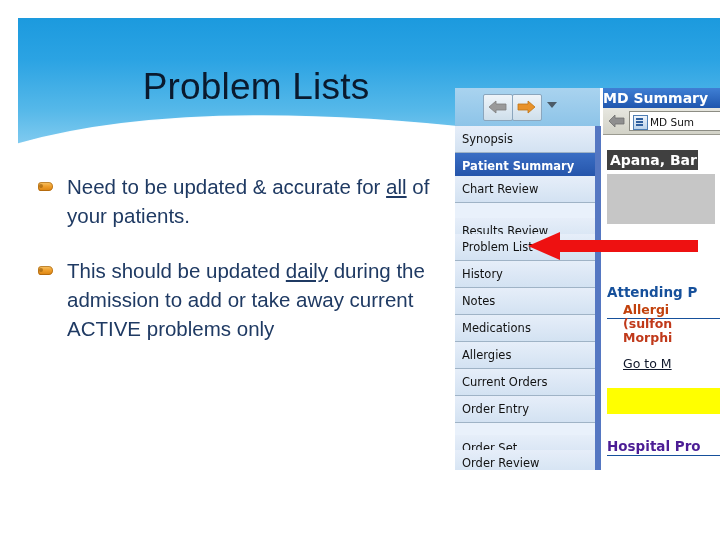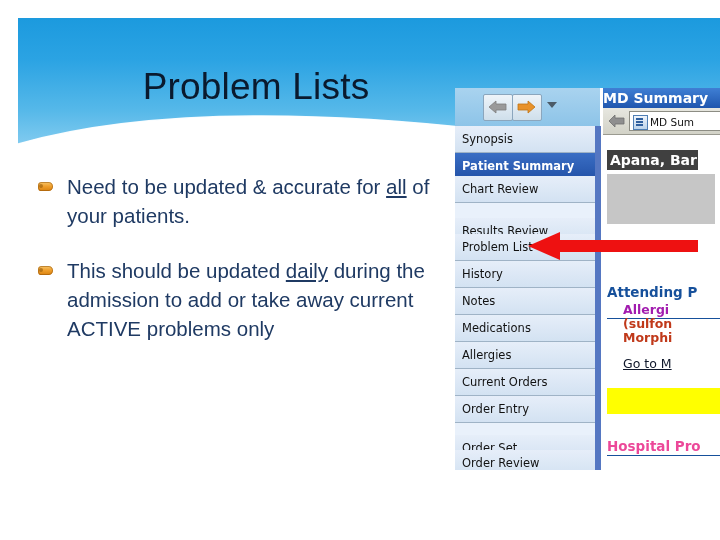--- a/index.html
+++ b/index.html
@@ -126,31 +126,31 @@
   .pane-h1{
     position:absolute;left:4px;top:196px;width:113px;
     color:#16509b;font-weight:bold;font-size:13.5px;
     border-bottom:1px solid #16509b;padding-bottom:18px;
     white-space:nowrap;overflow:hidden;
   }
   .allergy-line{
     position:absolute;left:20px;font-weight:bold;font-size:12.5px;
     white-space:nowrap;overflow:hidden;width:98px;
   }
-  .al1{top:214px;color:#a21caf;}
+  .al1{top:214px;color:#c2410c;}
   .al2{top:228px;color:#c0391a;}
   .al3{top:242px;color:#c0391a;}
   .goto-link{
     position:absolute;left:20px;top:268px;font-size:12.5px;color:#0f172a;
     text-decoration:underline;white-space:nowrap;overflow:hidden;width:98px;
   }
   .yellow-box{position:absolute;left:4px;top:300px;width:113px;height:26px;background:#ffff00;}
   .pane-h2{
     position:absolute;left:4px;top:350px;width:113px;
-    color:#ec4899;font-weight:bold;font-size:13.5px;
+    color:#4c1d95;font-weight:bold;font-size:13.5px;
     border-bottom:1px solid #16509b;padding-bottom:1px;
     white-space:nowrap;overflow:hidden;
   }
 
   
   .red-arrow{position:absolute;left:528px;top:231px;width:170px;height:30px;}
 </style>
 </head>
 <body>
 

